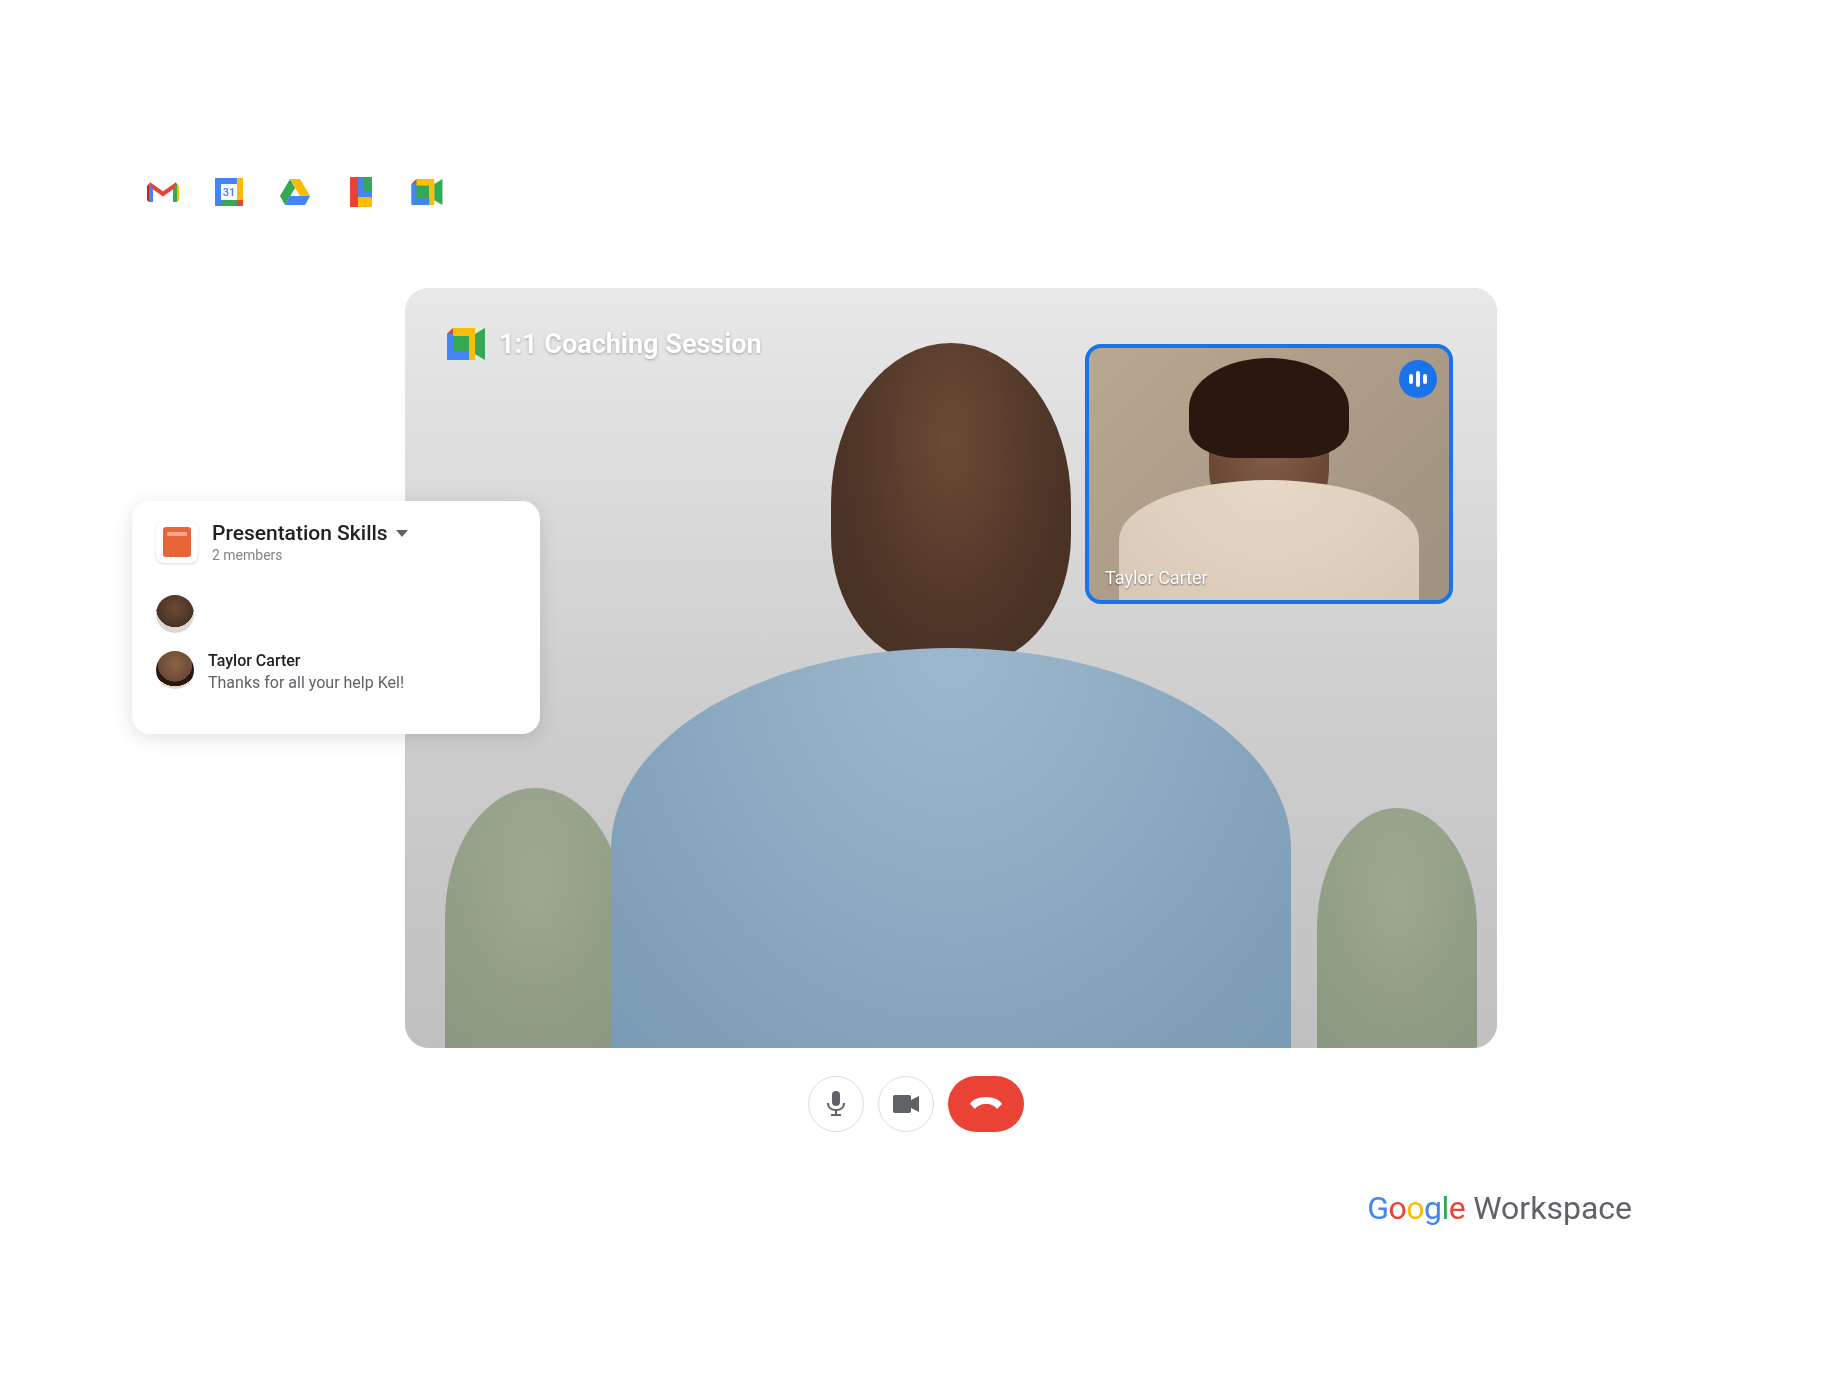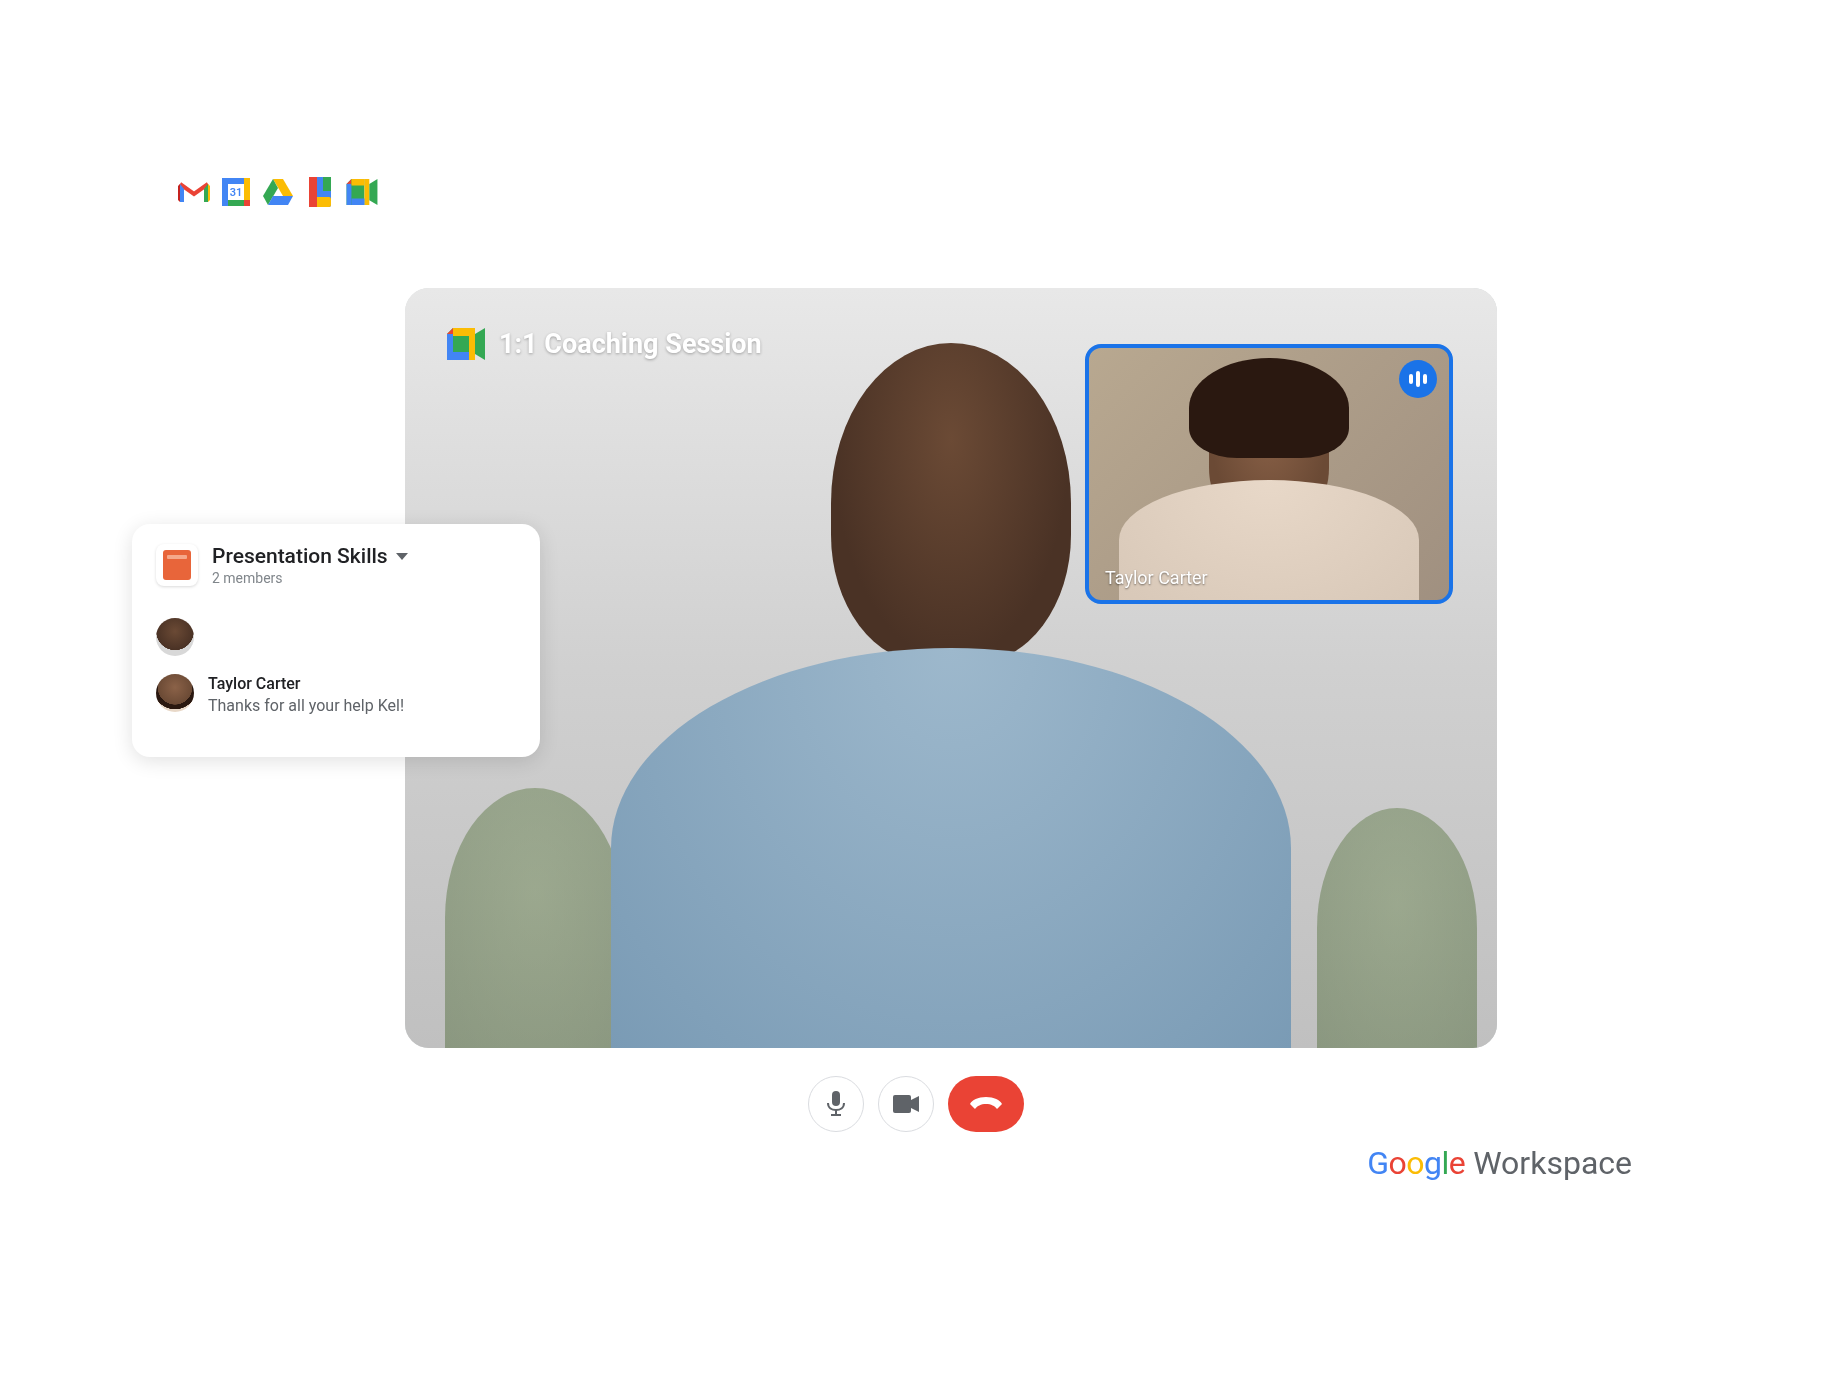--- a/index.html
+++ b/index.html
@@ -11,23 +11,22 @@
       position: relative;
       overflow: hidden;
     }
 
     
     .app-icons {
       position: absolute;
       top: 176px;
       left: 147px;
       display: flex;
-      gap: 10px;
-      align-items: center;
-      margin-left: 31px;
+      gap: 34px;
+      align-items: center;
     }
     .app-icon {
       width: 32px;
       height: 32px;
       display: flex;
       align-items: center;
       justify-content: center;
     }
 
     
@@ -196,21 +195,21 @@
       background: #ffffff;
       border-radius: 2px;
     }
     .speaking-bars span:nth-child(1) { height: 10px; }
     .speaking-bars span:nth-child(2) { height: 16px; }
     .speaking-bars span:nth-child(3) { height: 10px; }
 
     
     .chat-panel {
       position: absolute;
-      top: 524px;
+      top: 501px;
       left: 132px;
       width: 408px;
       background: #ffffff;
       border-radius: 18px;
       box-shadow: 0 4px 20px rgba(0,0,0,0.12);
       padding: 20px 4px 24px 0;
       z-index: 10;
     }
     .chat-header {
       display: flex;
@@ -379,21 +378,21 @@
       display: flex;
       align-items: baseline;
       gap: 8px;
       font-size: 32px;
     }
     .g-blue { color: #4285f4; }
     .g-red { color: #ea4335; }
     .g-yellow { color: #fbbc04; }
     .g-green { color: #34a853; }
     .workspace-text { color: #5f6368; font-weight: 400; }
-    .google-text { font-weight: 400; letter-spacing: -0.5px; }
+    .google-text { font-weight: 400; letter-spacing: -0.5px; margin-top: 45px; }
   </style>
 </head>
 <body>
 
 <div class="app-icons">
   <div class="app-icon">
     <svg width="32" height="24" viewBox="0 0 32 24">
       <path d="M2 4 L16 14 L30 4" fill="none" stroke="#ea4335" stroke-width="4"></path>
       <path d="M2 4 L2 22 L6 22 L6 9" fill="#4285f4"></path>
       <path d="M30 4 L30 22 L26 22 L26 9" fill="#34a853"></path>

